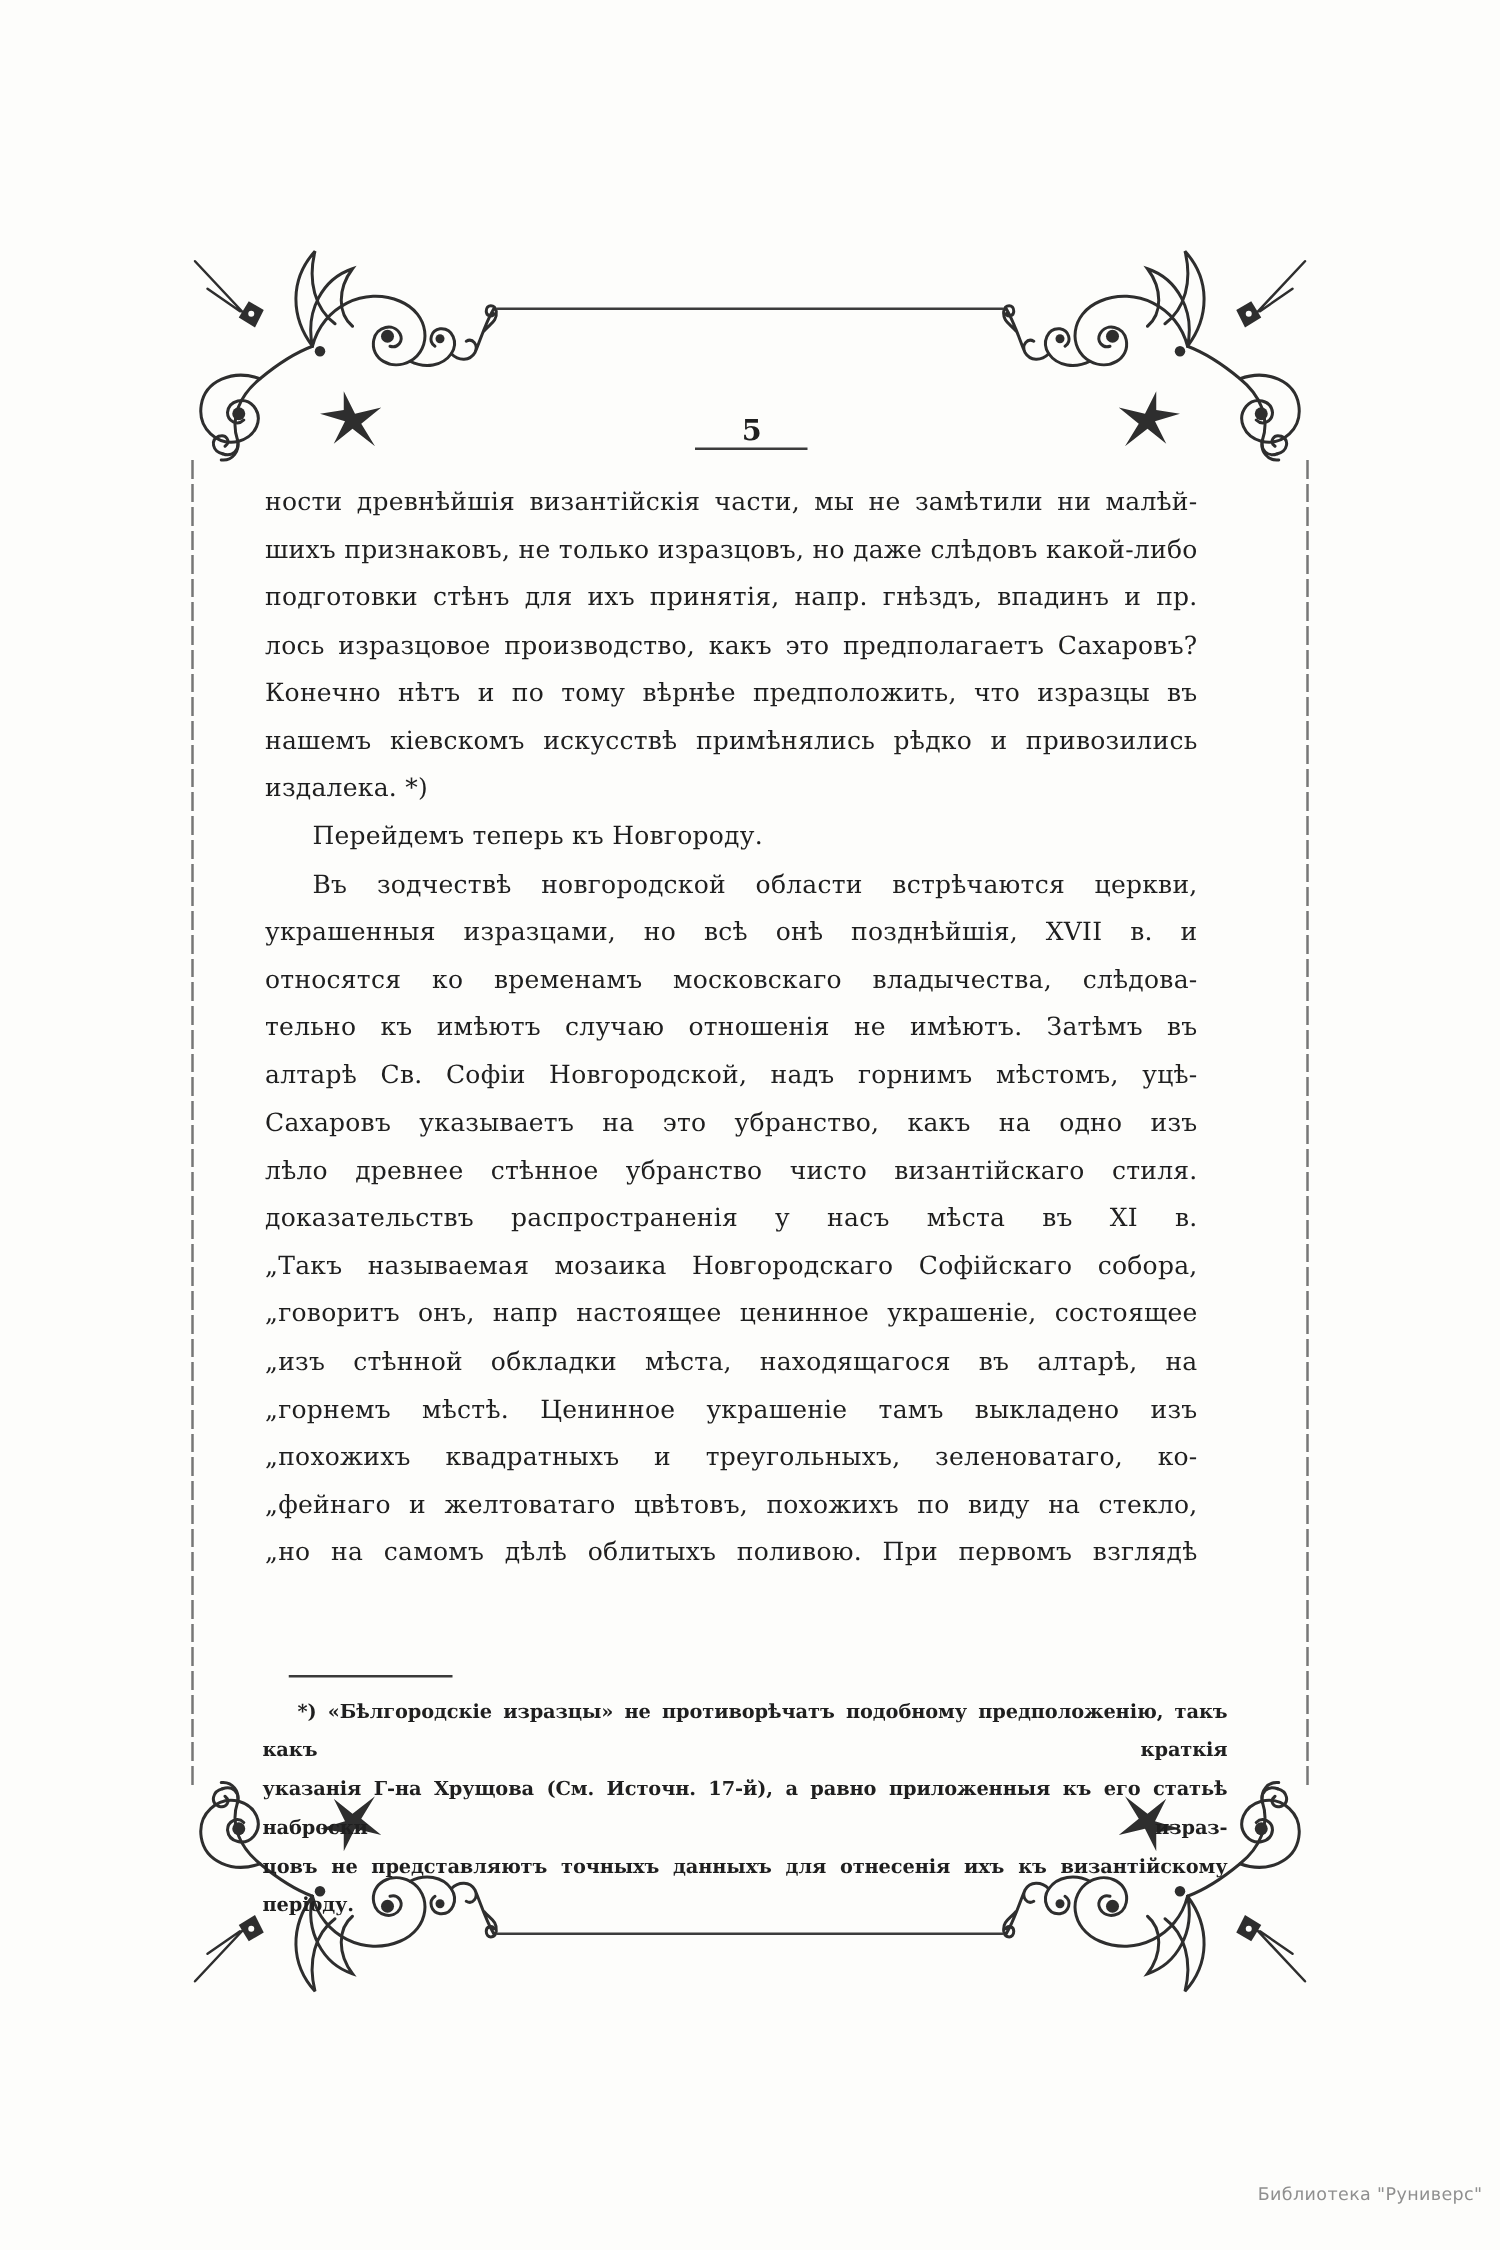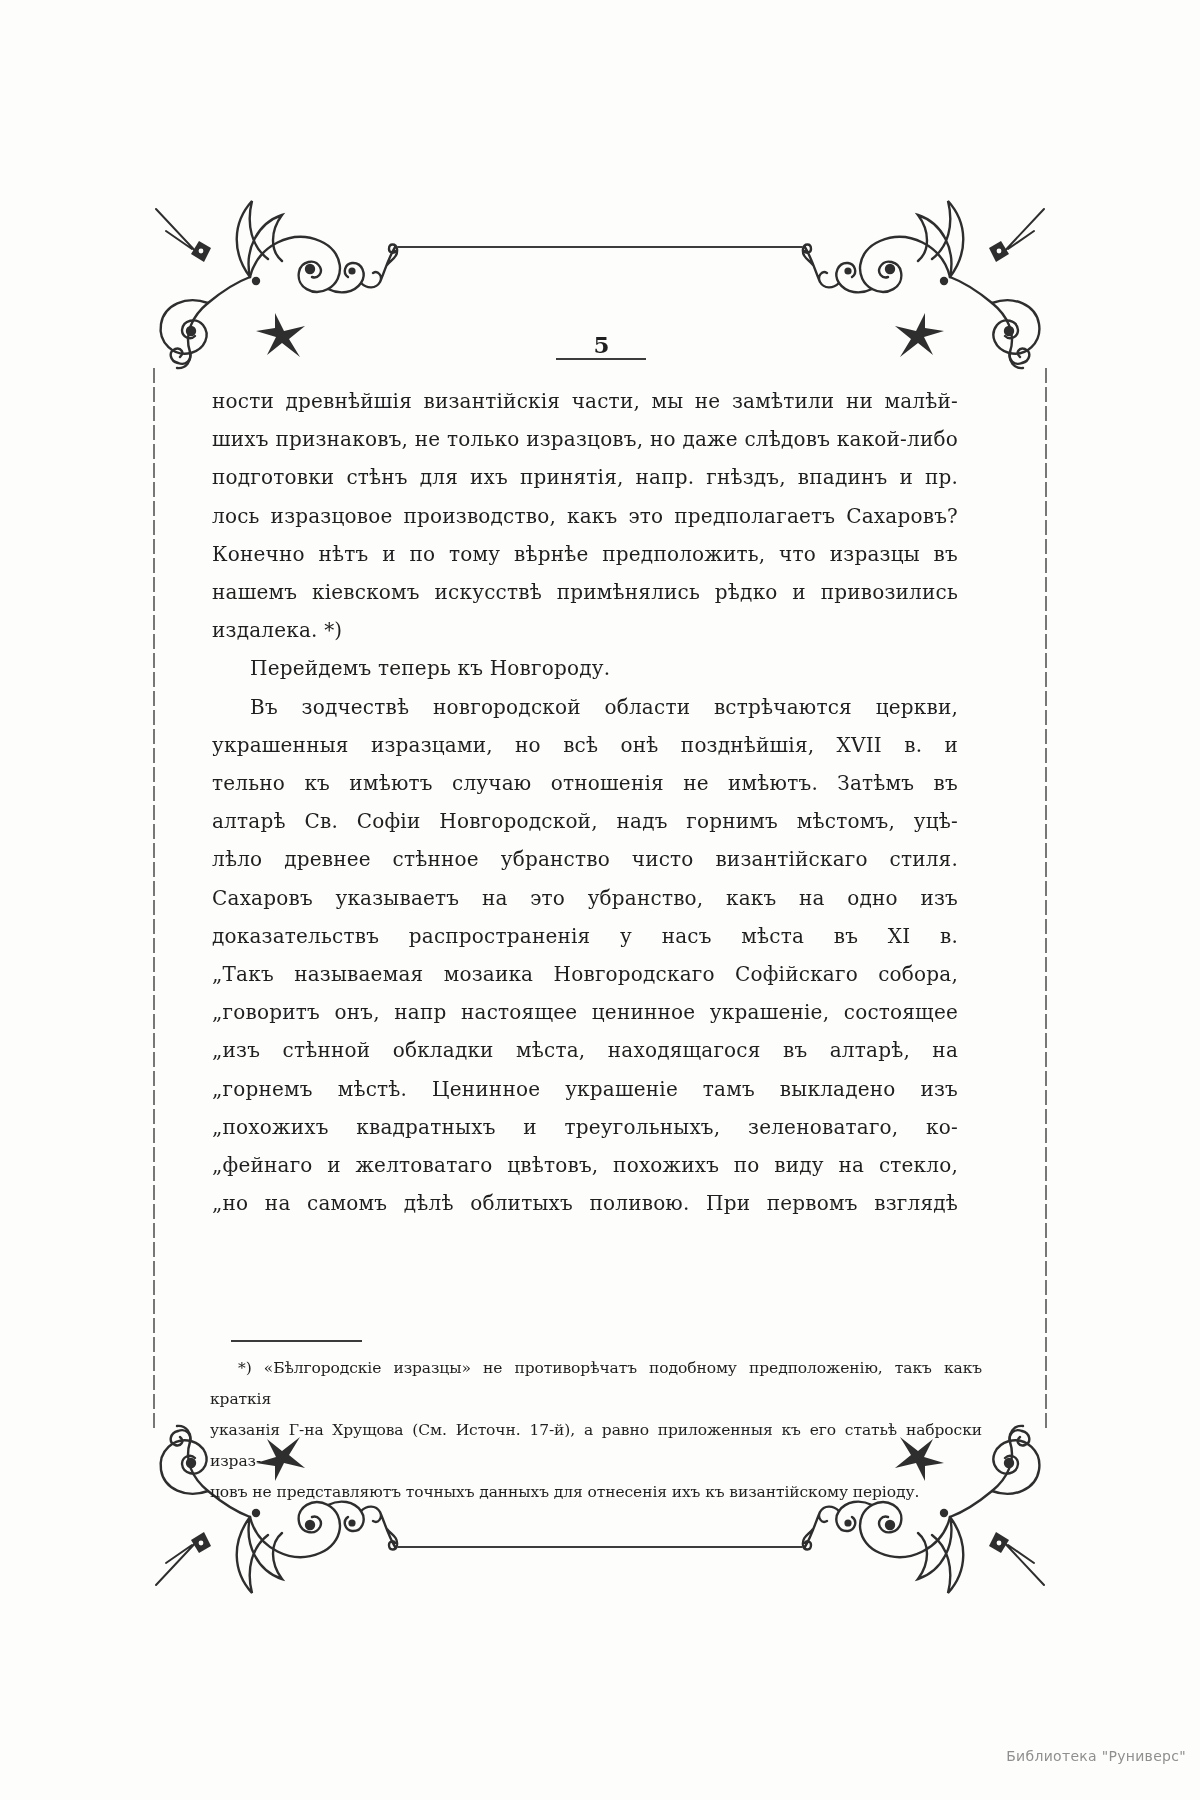--- a/index.html
+++ b/index.html
@@ -41,21 +41,21 @@
   }
   .line{text-align:justify;text-align-last:justify;white-space:normal;}
   .line.end{text-align-last:left;}
   .line.ind{text-indent:38px;}
   
   .fn-sep{position:absolute;left:231px;top:1340px;width:131px;height:2px;background:#3a3a3a;}
   .footnote{
     position:absolute;left:210px;top:1353px;width:772px;
     font-size:15.5px;line-height:31px;letter-spacing:-0.1px;
   }
-  .fn-line{text-align:justify;text-align-last:justify;}
+  .fn-line{text-align:justify;text-align-last:justify;font-weight:bold;}
   .fn-line.end{text-align-last:left;}
   .fn-line.ind{text-indent:28px;}
   
   .watermark{
     position:absolute;right:14px;top:1748px;
     font-family:"DejaVu Sans", sans-serif;
     font-size:14px;color:#8f8f8f;letter-spacing:0.3px;
   }
   .svgdefs{position:absolute;width:0;height:0;overflow:hidden;}
 </style>
@@ -110,24 +110,25 @@
     <div class="line">ности древнѣйшія византійскія части, мы не замѣтили ни малѣй-</div>
     <div class="line">шихъ признаковъ, не только изразцовъ, но даже слѣдовъ какой-либо</div>
     <div class="line">подготовки стѣнъ для ихъ принятія, напр. гнѣздъ, впадинъ и пр.</div>
     <div class="line">лось изразцовое производство, какъ это предполагаетъ Сахаровъ?</div>
     <div class="line">Конечно нѣтъ и по тому вѣрнѣе предположить, что изразцы въ</div>
     <div class="line">нашемъ кіевскомъ искусствѣ примѣнялись рѣдко и привозились</div>
     <div class="line end">издалека. *)</div>
     <div class="line end ind">Перейдемъ теперь къ Новгороду.</div>
     <div class="line ind">Въ зодчествѣ новгородской области встрѣчаются церкви,</div>
     <div class="line">украшенныя изразцами, но всѣ онѣ позднѣйшія, XVII в. и</div>
+    <div class="line">относятся ко временамъ московскаго владычества, слѣдова-</div>
     <div class="line">тельно къ имѣютъ случаю отношенія не имѣютъ. Затѣмъ въ</div>
     <div class="line">алтарѣ Св. Софіи Новгородской, надъ горнимъ мѣстомъ, уцѣ-</div>
+    <div class="line">Сахаровъ указываетъ на это убранство, какъ на одно изъ</div>
     <div class="line">лѣло древнее стѣнное убранство чисто византійскаго стиля.</div>
-    <div class="line">Сахаровъ указываетъ на это убранство, какъ на одно изъ</div>
     <div class="line">доказательствъ распространенія у насъ мѣста въ XI в.</div>
     <div class="line">„Такъ называемая мозаика Новгородскаго Софійскаго собора,</div>
     <div class="line">„говоритъ онъ, напр настоящее ценинное украшеніе, состоящее</div>
     <div class="line">„изъ стѣнной обкладки мѣста, находящагося въ алтарѣ, на</div>
     <div class="line">„горнемъ мѣстѣ. Ценинное украшеніе тамъ выкладено изъ</div>
     <div class="line">„похожихъ квадратныхъ и треугольныхъ, зеленоватаго, ко-</div>
     <div class="line">„фейнаго и желтоватаго цвѣтовъ, похожихъ по виду на стекло,</div>
     <div class="line">„но на самомъ дѣлѣ облитыхъ поливою. При первомъ взглядѣ</div>
   </div>
 

